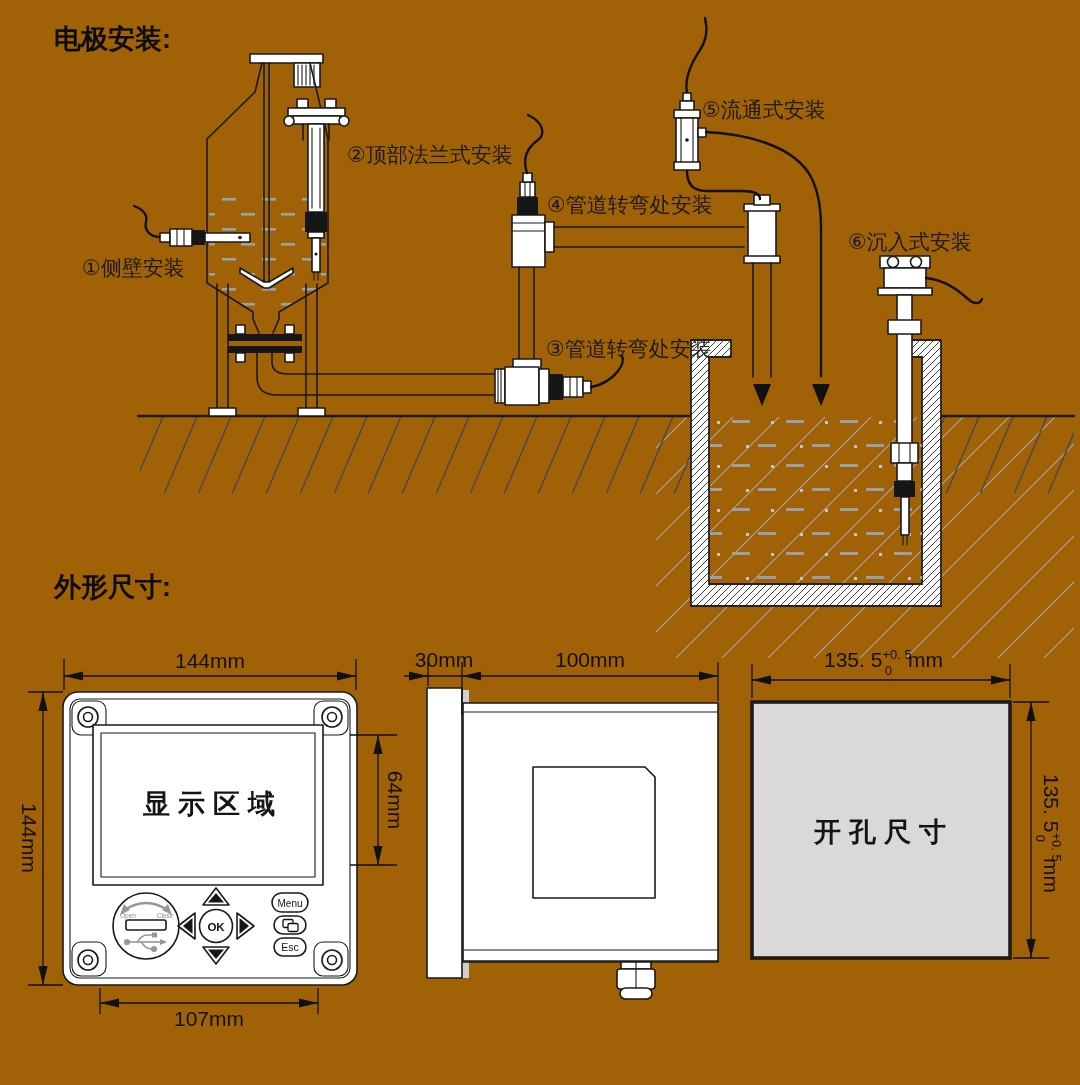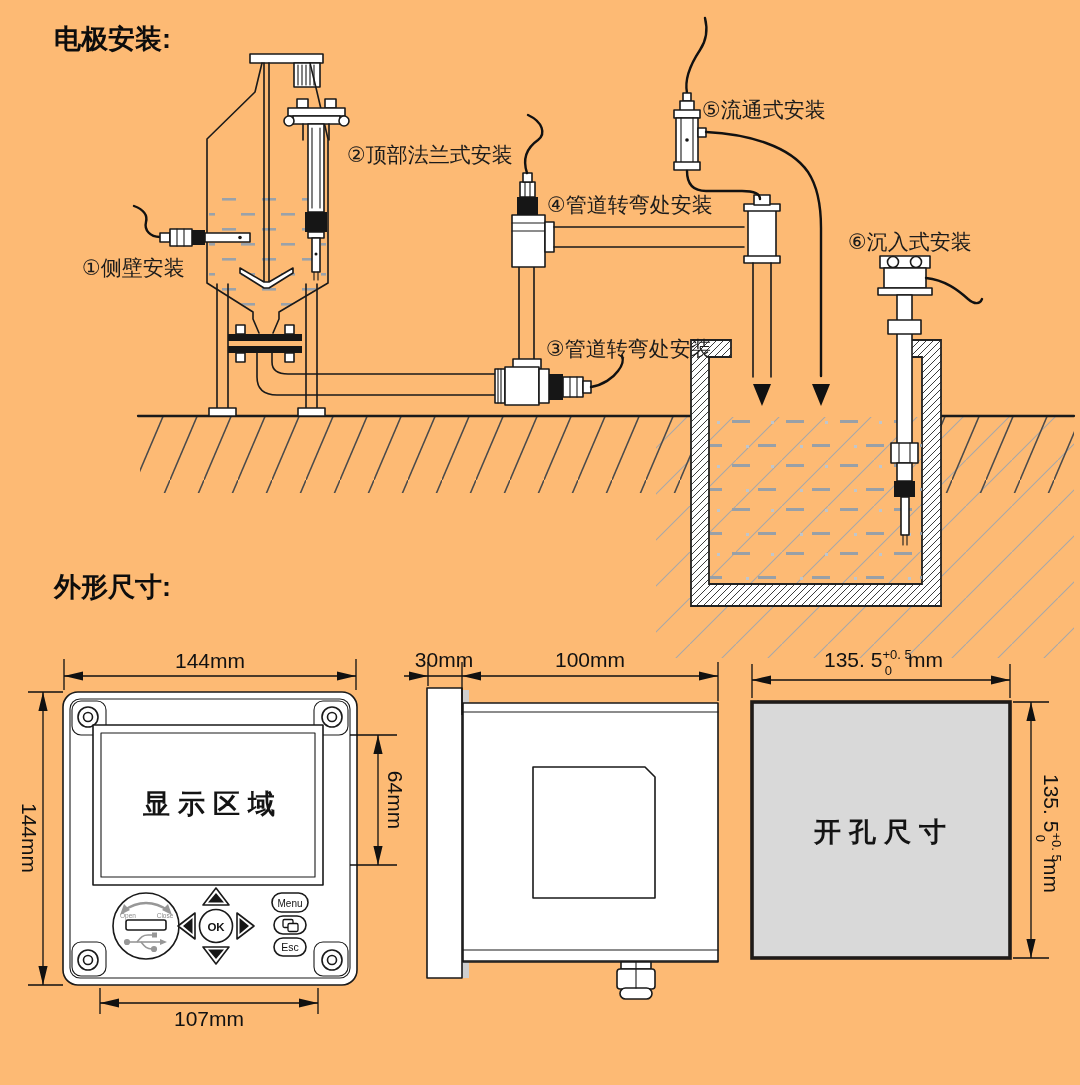--- a/index.html
+++ b/index.html
@@ -1,16 +1,16 @@
 <!DOCTYPE html>
 <html><head>
 <meta charset="utf-8">
 <style>
   html,body{margin:0;padding:0;background:#fff;}
-  #stage{position:relative;width:1080px;height:1085px;background:#fdba74;overflow:hidden;
+  #stage{position:relative;width:1080px;height:1085px;background:#a16207;overflow:hidden;
          font-family:"Liberation Sans","DejaVu Sans",sans-serif;}
   svg{display:block}
   .ln{fill:none;stroke:#1a1a1a;stroke-width:1.6;stroke-linejoin:round;stroke-linecap:round;}
   .ln2{stroke-width:2.3}
   .thin{stroke-width:1.1}
   .fw{fill:#ffffff;stroke:#1a1a1a;stroke-width:1.6;stroke-linejoin:round;}
   .blk{fill:#161616;stroke:none;}
   .dim{fill:none;stroke:#111;stroke-width:1.3;}
   .ah{fill:#111;stroke:none;}
   .cab{fill:none;stroke:#111;stroke-width:2.4;stroke-linecap:round;}

